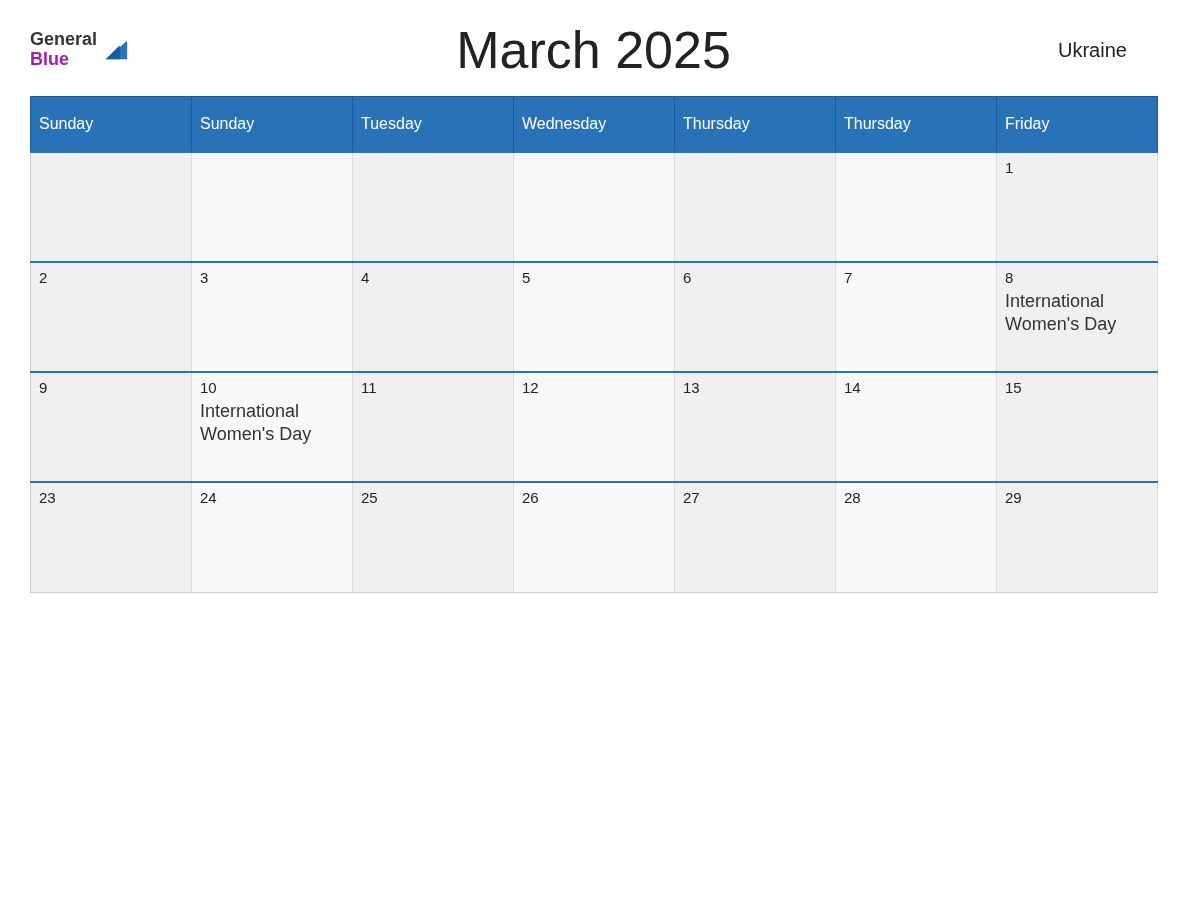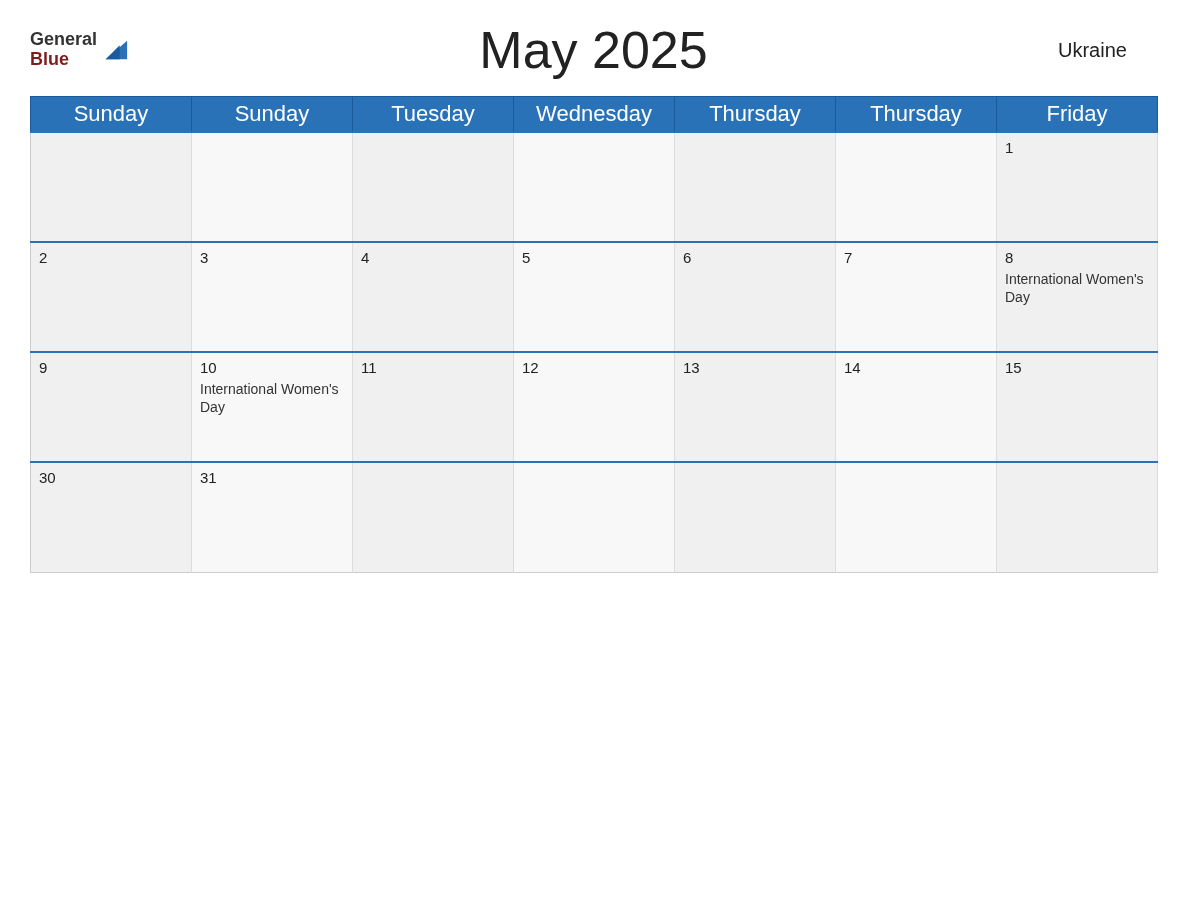--- a/index.html
+++ b/index.html
@@ -41,21 +41,21 @@
       font-size: 18px;
       font-weight: bold;
       line-height: 1.1;
     }
 
     .logo-general {
       color: #333;
     }
 
     .logo-blue {
-      color: #7f1d1d;
+      color: #a21caf;
     }
 
     .logo-icon {
       width: 28px;
       height: 28px;
     }
 
     .month-title {
       font-size: 52px;
       font-weight: normal;
@@ -72,24 +72,24 @@
 
     .calendar {
       width: 100%;
       border-collapse: collapse;
       border: 1px solid #ccc;
     }
 
     .calendar thead tr th {
       background-color: #2a72b8;
       color: #fff;
-      font-size: 22px;
+      font-size: 16px;
       font-weight: normal;
-      padding: 4px 8px;
-      text-align: center;
+      padding: 18px 8px;
+      text-align: left;
       border: 1px solid #1a5a9a;
     }
 
     .calendar tbody tr {
       height: 110px;
       vertical-align: top;
     }
 
     .calendar tbody tr td {
       border-top: 2px solid #2a72b8;
@@ -109,41 +109,41 @@
     }
 
     .day-number {
       font-size: 15px;
       color: #222;
       display: block;
       margin-bottom: 4px;
     }
 
     .event-label {
-      font-size: 14px;
+      font-size: 18px;
       color: #333;
       line-height: 1.3;
     }
   </style>
 </head>
 <body>
 
 <div class="page">
   <div class="header">
     <div class="logo">
       <div class="logo-text">
         <span class="logo-general">General</span>
         <span class="logo-blue">Blue</span>
       </div>
       <svg class="logo-icon" viewBox="0 0 30 30">
         <polygon points="5,25 28,5 28,25" fill="#2a72b8"></polygon>
         <polygon points="5,25 20,10 20,25" fill="#1a5aa0"></polygon>
       </svg>
     </div>
-    <h1 class="month-title">May 2025</h1>
+    <h1 class="month-title">March 2025</h1>
     <div class="country">Ukraine</div>
   </div>
 
   <table class="calendar">
     <thead>
       <tr>
         <th>Sunday</th>
         <th>Sunday</th>
         <th>Tuesday</th>
         <th>Wednesday</th>
@@ -207,26 +207,36 @@
           </td>
           <td>
             <span class="day-number">14</span>
           </td>
           <td>
             <span class="day-number">15</span>
           </td>
         </tr>
         <tr>
           <td>
-            <span class="day-number">30</span>
-          </td>
-          <td>
-            <span class="day-number">31</span>
-          </td>
-          <td></td>
-          <td></td>
-          <td></td>
-          <td></td>
-          <td></td>
+            <span class="day-number">23</span>
+          </td>
+          <td>
+            <span class="day-number">24</span>
+          </td>
+          <td>
+            <span class="day-number">25</span>
+          </td>
+          <td>
+            <span class="day-number">26</span>
+          </td>
+          <td>
+            <span class="day-number">27</span>
+          </td>
+          <td>
+            <span class="day-number">28</span>
+          </td>
+          <td>
+            <span class="day-number">29</span>
+          </td>
         </tr>
       </tbody>
   </table>
 </div>
 
 </body></html>

